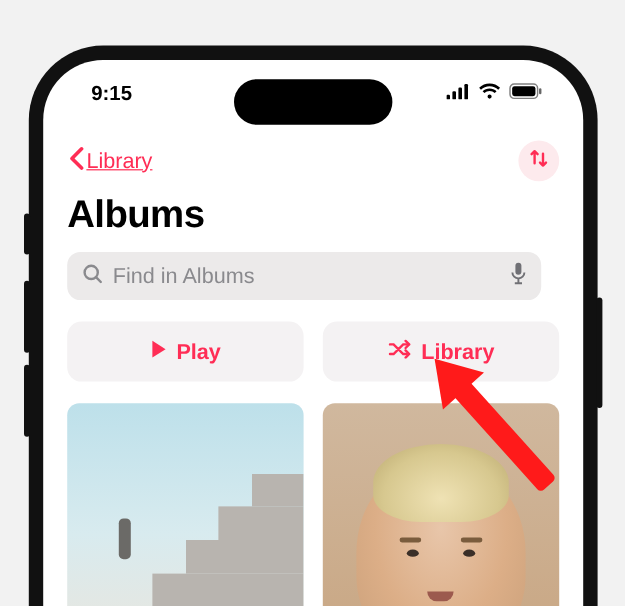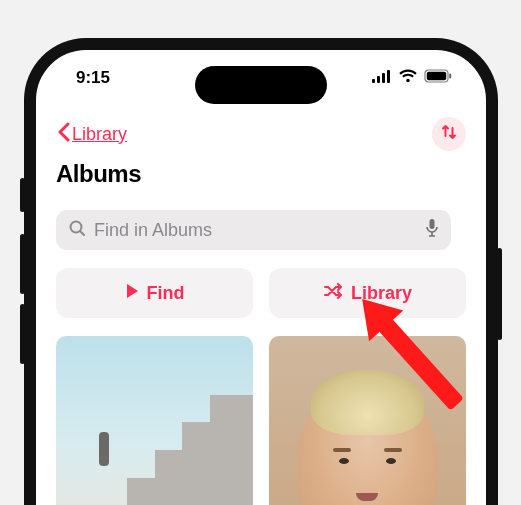--- a/index.html
+++ b/index.html
@@ -77,21 +77,21 @@
   }
   .sort-btn {
     width: 34px; height: 34px;
     border-radius: 50%;
     background: #fdeaed;
     display: flex; align-items: center; justify-content: center;
   }
   .title {
     position: absolute;
     top: 110px; left: 20px;
-    font-size: 24px;
+    font-size: 32px;
     font-weight: 800;
     letter-spacing: -0.5px;
   }
   .search {
     position: absolute;
     top: 160px; left: 20px; right: 35px;
     height: 40px;
     background: #eceaea;
     border-radius: 11px;
     display: flex; align-items: center;
@@ -260,21 +260,21 @@
       </span>
     </div>
 
     <div class="action-row">
       <div class="pill">
         <span>
           <svg width="14" height="16" viewBox="0 0 14 16">
               <path d="M2 1 L13 8 L2 15 Z" fill="#ff2d55"></path>
             </svg>
         </span>
-        <span>Find</span>
+        <span>Play</span>
       </div>
       <div class="pill">
         <span>
           <svg width="20" height="16" viewBox="0 0 20 16">
               <path d="M2 4h3l8 8h3 M2 12h3l8-8h3" stroke="#ff2d55" stroke-width="2" fill="none" stroke-linecap="round"></path>
               <path d="M15 1l3 3-3 3 M15 9l3 3-3 3" stroke="#ff2d55" stroke-width="2" fill="none" stroke-linecap="round" stroke-linejoin="round"></path>
             </svg>
         </span>
         <span>Library</span>
       </div>

